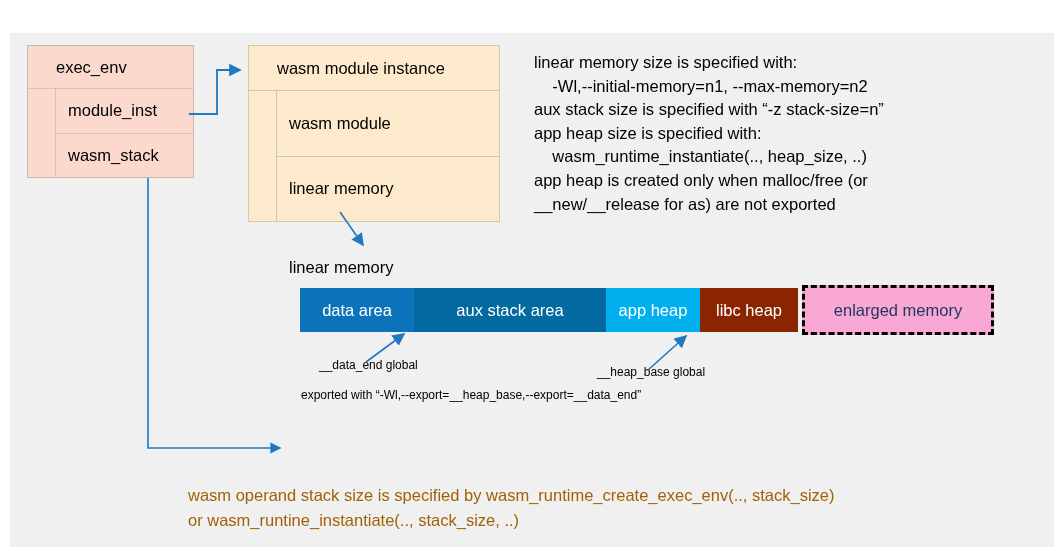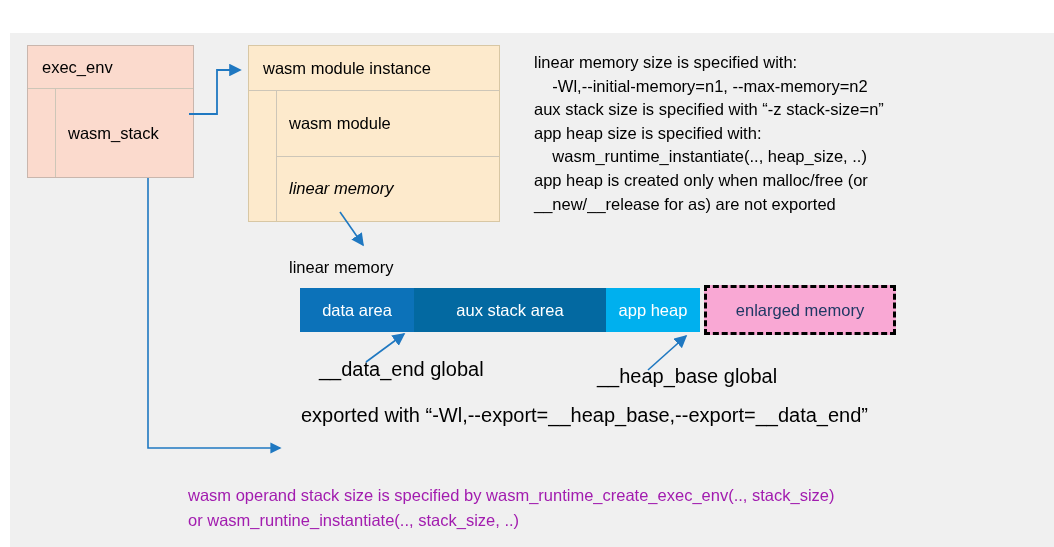--- a/index.html
+++ b/index.html
@@ -36,21 +36,21 @@
   
   .struct-box {
     position: absolute;
     border: 1px solid #b9b2a4;
     display: flex;
     flex-direction: column;
   }
   .struct-head {
     font-size: 16.5px;
     color: #000;
-    padding-left: 14px;
+    padding-left: 28px;
     display: flex;
     align-items: center;
     border-bottom: 1px solid #cdc6b8;
   }
   .struct-body {
     flex: 1;
     display: flex;
     flex-direction: row;
   }
   .struct-gutter {
@@ -64,21 +64,21 @@
     flex-direction: column;
   }
   .struct-row {
     flex: 1;
     font-size: 16.5px;
     color: #000;
     padding-left: 12px;
     display: flex;
     align-items: center;
   }
-  .struct-row + .struct-row { border-top: 1px solid #cdc6b8; font-style: italic; }
+  .struct-row + .struct-row { border-top: 1px solid #cdc6b8; }
 
   
   #exec-env { left: 27px; top: 45px; width: 167px; height: 133px;
               background: #fbdacd; border-color: #c9b6ad; }
   #exec-env .struct-head,
   #exec-env .struct-row { background: #fbdacd; }
   #exec-env .struct-gutter { background: #fbdacd; }
 
   
   #wmi { left: 248px; top: 45px; width: 252px; height: 177px;
@@ -127,48 +127,48 @@
     color: #1f3864;
     border: 3px dashed #000000;
     margin-left: 4px;
     margin-top: -3px;
     margin-bottom: -3px;
   }
 
   
   .caption {
     position: absolute;
-    font-size: 20px;
+    font-size: 12px;
     color: #000;
     white-space: nowrap;
   }
   #cap-data-end  { left: 319px; top: 358px; }
   #cap-heap-base { left: 597px; top: 365px; }
-  #cap-exported  { left: 301px; top: 404px; }
+  #cap-exported  { left: 301px; top: 388px; }
 
   
   #operand-stack {
     position: absolute;
     left: 288px; top: 426px;
     width: 504px; height: 45px;
     background: #0a558c;
     display: flex;
     align-items: center;
     justify-content: center;
     font-size: 16.5px;
     color: #ffffff;
   }
 
   
   #bottom-notes {
     position: absolute;
     left: 188px; top: 483px;
     font-size: 16.5px;
     line-height: 25px;
-    color: #a21caf;
+    color: #a16207;
     white-space: pre;
   }
 
   
   #wires {
     position: absolute;
     left: 0; top: 0;
     width: 1054px; height: 547px;
     pointer-events: none;
   }
@@ -179,20 +179,21 @@
 <div id="stage">
 
   <div id="panel" style="background: rgb(240, 240, 240);"></div>
 
 
   <div class="struct-box" id="exec-env">
     <div class="struct-head" style="height:43px;">exec_env</div>
     <div class="struct-body">
       <div class="struct-gutter"></div>
       <div class="struct-rows">
+        <div class="struct-row">module_inst</div>
         <div class="struct-row">wasm_stack</div>
       </div>
     </div>
   </div>
 
   <div class="struct-box" id="wmi">
     <div class="struct-head" style="height:45px;">wasm module instance</div>
     <div class="struct-body">
       <div class="struct-gutter"></div>
       <div class="struct-rows">
@@ -209,20 +210,21 @@
     wasm_runtime_instantiate(.., heap_size, ..)
 app heap is created only when malloc/free (or
 __new/__release for as) are not exported</div>
 
   <div id="lm-label">linear memory</div>
 
   <div id="lm-bar">
     <div class="seg" style="width: 114px; background: rgb(12, 114, 185);">data area</div>
     <div class="seg" style="width: 192px; background: #0369a1;">aux stack area</div>
     <div class="seg" style="width: 94px; background: rgb(0, 176, 238);">app heap</div>
+    <div class="seg" style="width: 98px; background: rgb(139, 37, 0);">libc heap</div>
     <div class="seg seg-enlarged" style="width: 192px;">enlarged memory</div>
   </div>
 
   <div class="caption" id="cap-data-end">__data_end global</div>
   <div class="caption" id="cap-heap-base">__heap_base global</div>
   <div class="caption" id="cap-exported">exported with “-Wl,--export=__heap_base,--export=__data_end”</div>
 
 
   <div id="bottom-notes">wasm operand stack size is specified by wasm_runtime_create_exec_env(.., stack_size)
 or wasm_runtine_instantiate(.., stack_size, ..)</div>

